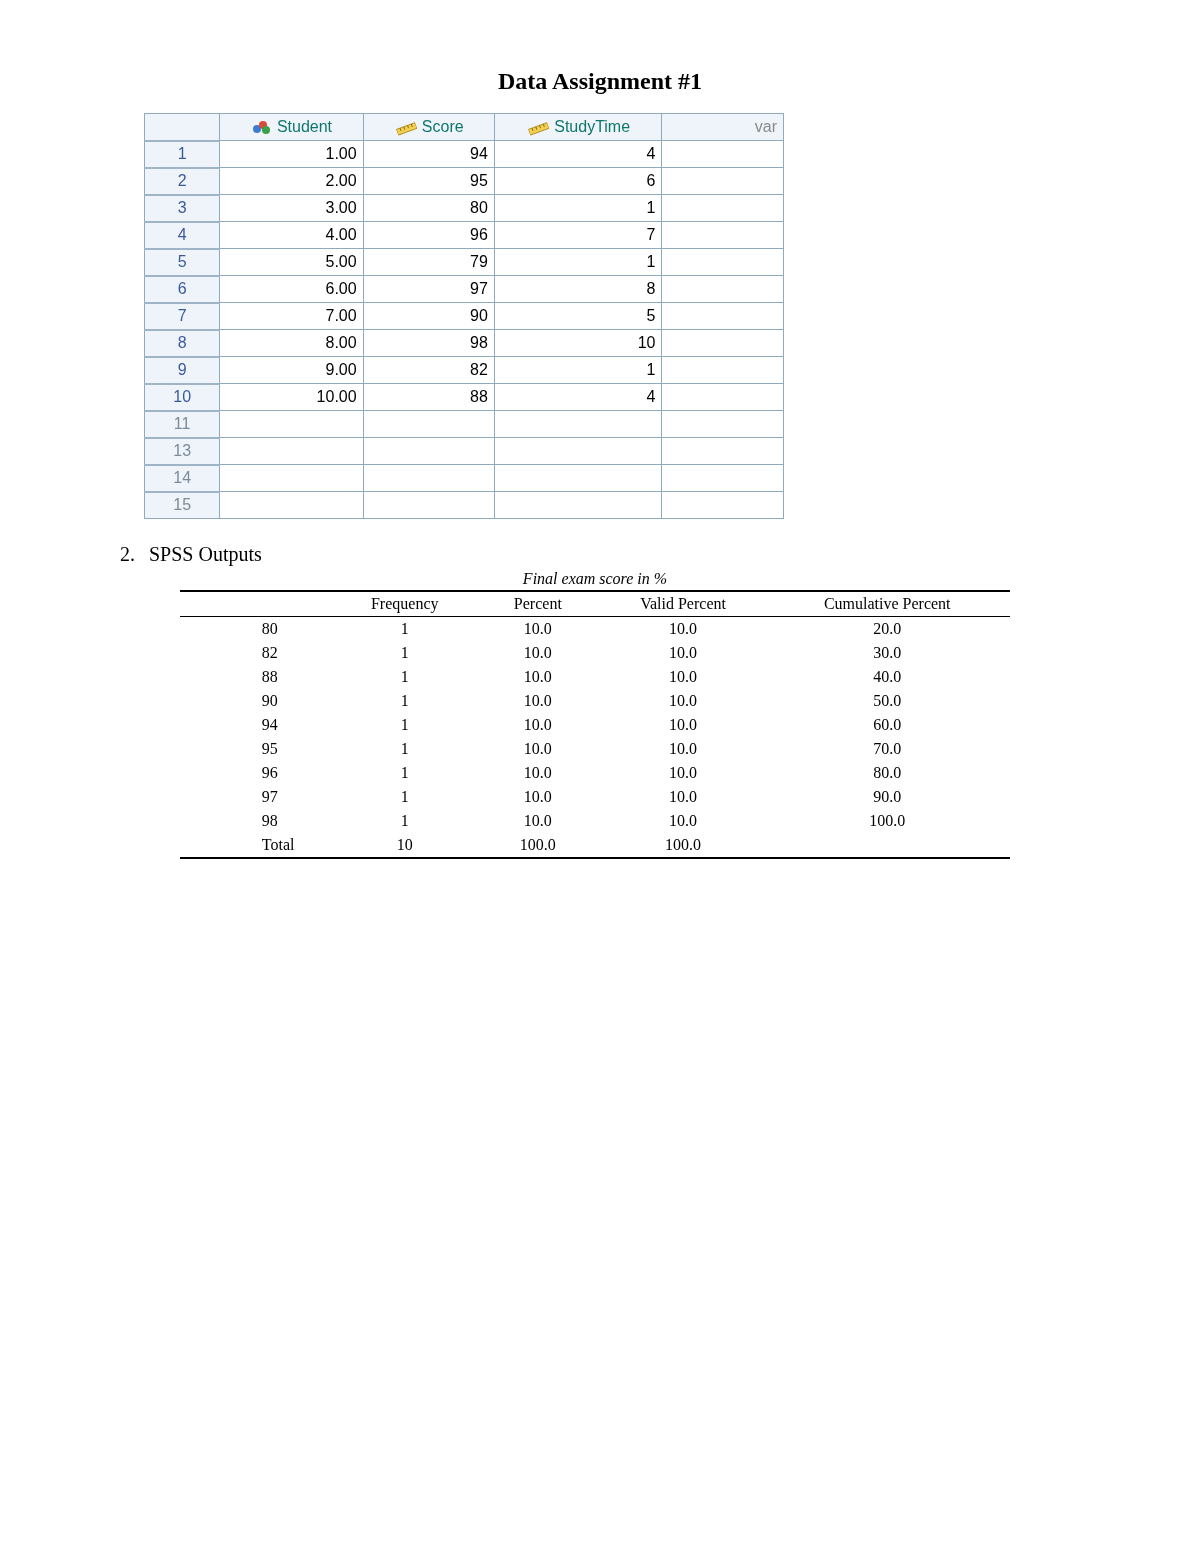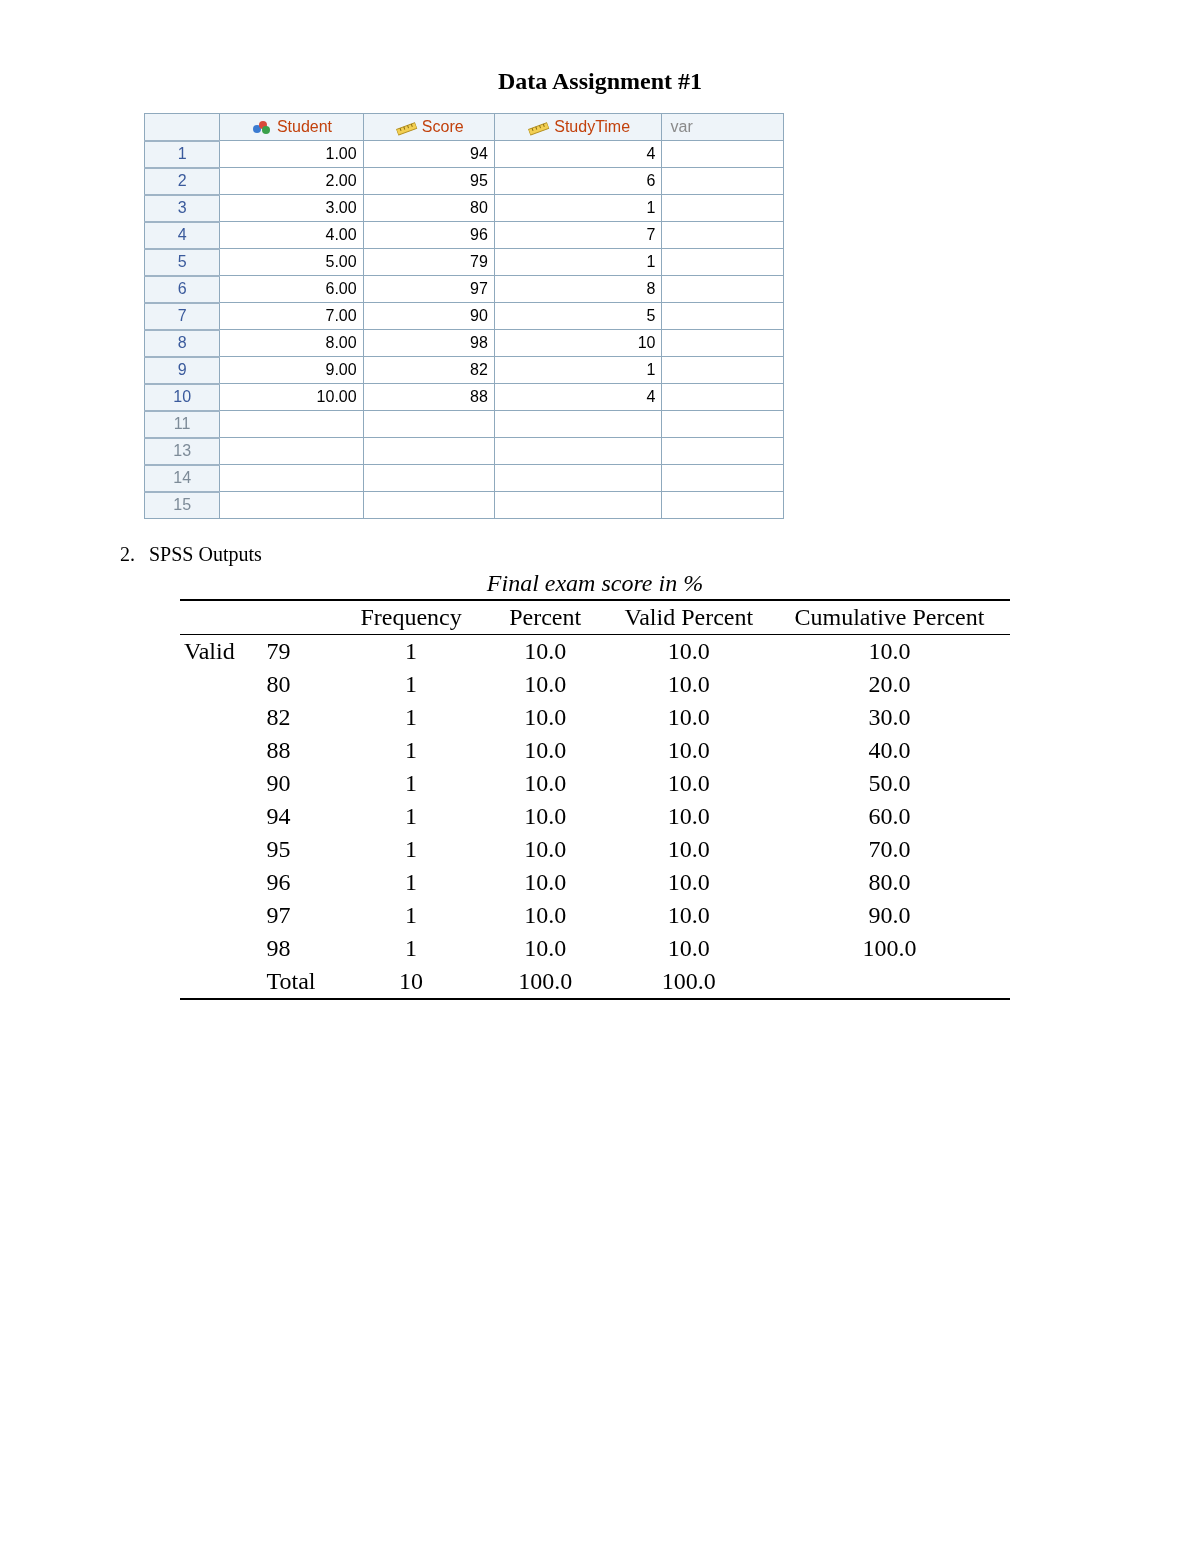--- a/index.html
+++ b/index.html
@@ -48,21 +48,21 @@
   .spss-wrap th, .spss-wrap td {
     border: 1px solid #8fa9bd;
     height: 27px;
     padding: 0 6px;
     box-sizing: border-box;
     vertical-align: middle;
   }
   .spss-wrap th {
     background: #eef4f9;
     font-weight: normal;
-    color: #c2410c;
+    color: #0f766e;
   }
   .spss-wrap td.rowhead {
     background: #eef4f9;
     width: 62px;
     text-align: center;
     color: #3a5a9c;
     border-top: 2px solid #9fb4c6;
   }
   .spss-wrap td.rowhead.empty {
     color: #7d8b98;
@@ -81,41 +81,41 @@
     padding-left: 8px;
   }
   .spss-wrap .colhead .hdr {
     display: flex;
     align-items: center;
     justify-content: center;
     gap: 6px;
   }
   .spss-wrap .colhead.var {
     color: #8a8a8a;
-    text-align: left;
+    text-align: right;
   }
   .w-student { width: 118px; }
   .w-score   { width: 108px; }
   .w-study   { width: 138px; }
   .w-var     { width: 100px; }
   .icon-ruler {
     display: inline-block;
     width: 20px; height: 12px;
     transform: rotate(-20deg);
   }
   .icon-nominal {
     display: inline-block;
     width: 18px; height: 14px;
   }
   
   .freq-wrap {
     margin-left: 60px;
     width: 830px;
     font-family: "Times New Roman", serif;
-    font-size: 24px;
+    font-size: 16px;
   }
   .freq-title {
     text-align: center;
     font-style: italic;
     margin: 0 0 2px 0;
   }
   table.freq {
     width: 100%;
     border-collapse: collapse;
   }
@@ -310,28 +310,20 @@
           <th class="c-lead"></th>
           <th class="c-val"></th>
           <th class="c-freq">Frequency</th>
           <th class="c-pct">Percent</th>
           <th class="c-vp">Valid Percent</th>
           <th class="c-cp">Cumulative Percent</th>
         </tr>
       </thead>
       <tbody>
           <tr>
-            <td class="c-lead">Valid</td>
-            <td class="c-val">79</td>
-            <td class="c-freq">1</td>
-            <td class="c-pct">10.0</td>
-            <td class="c-vp">10.0</td>
-            <td class="c-cp">10.0</td>
-          </tr>
-          <tr>
             <td class="c-lead"></td>
             <td class="c-val">80</td>
             <td class="c-freq">1</td>
             <td class="c-pct">10.0</td>
             <td class="c-vp">10.0</td>
             <td class="c-cp">20.0</td>
           </tr>
           <tr>
             <td class="c-lead"></td>
             <td class="c-val">82</td>

